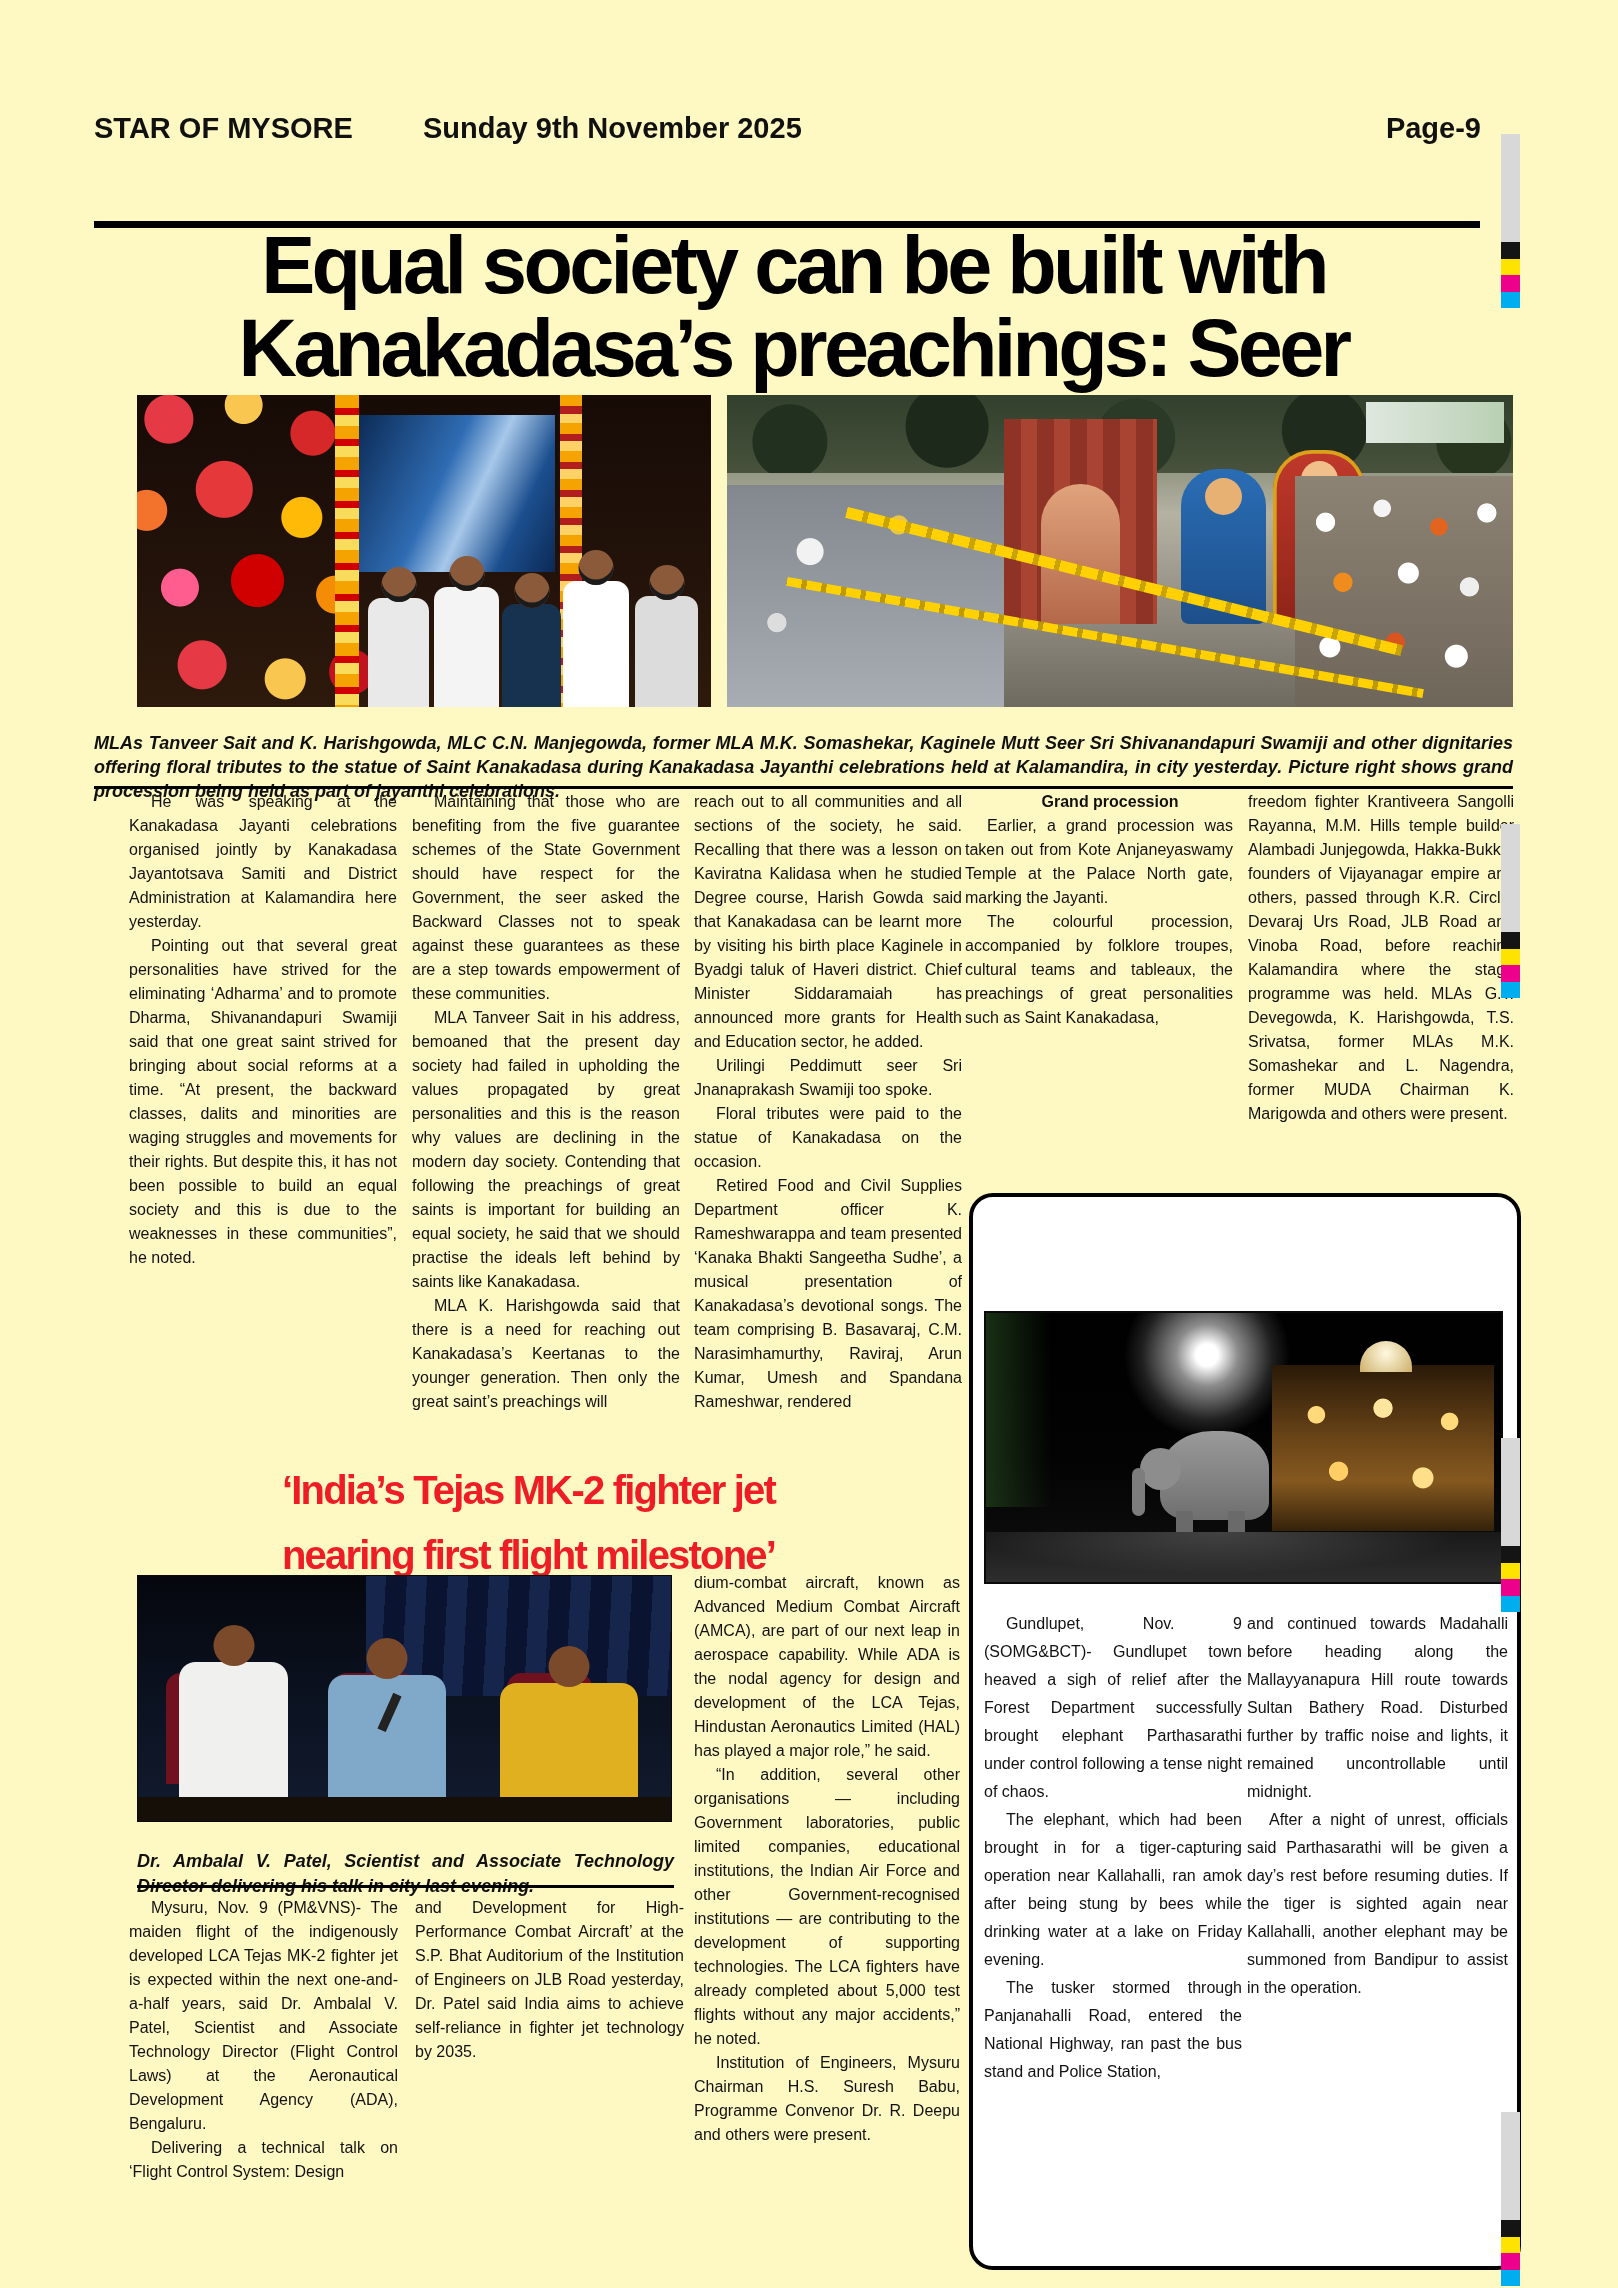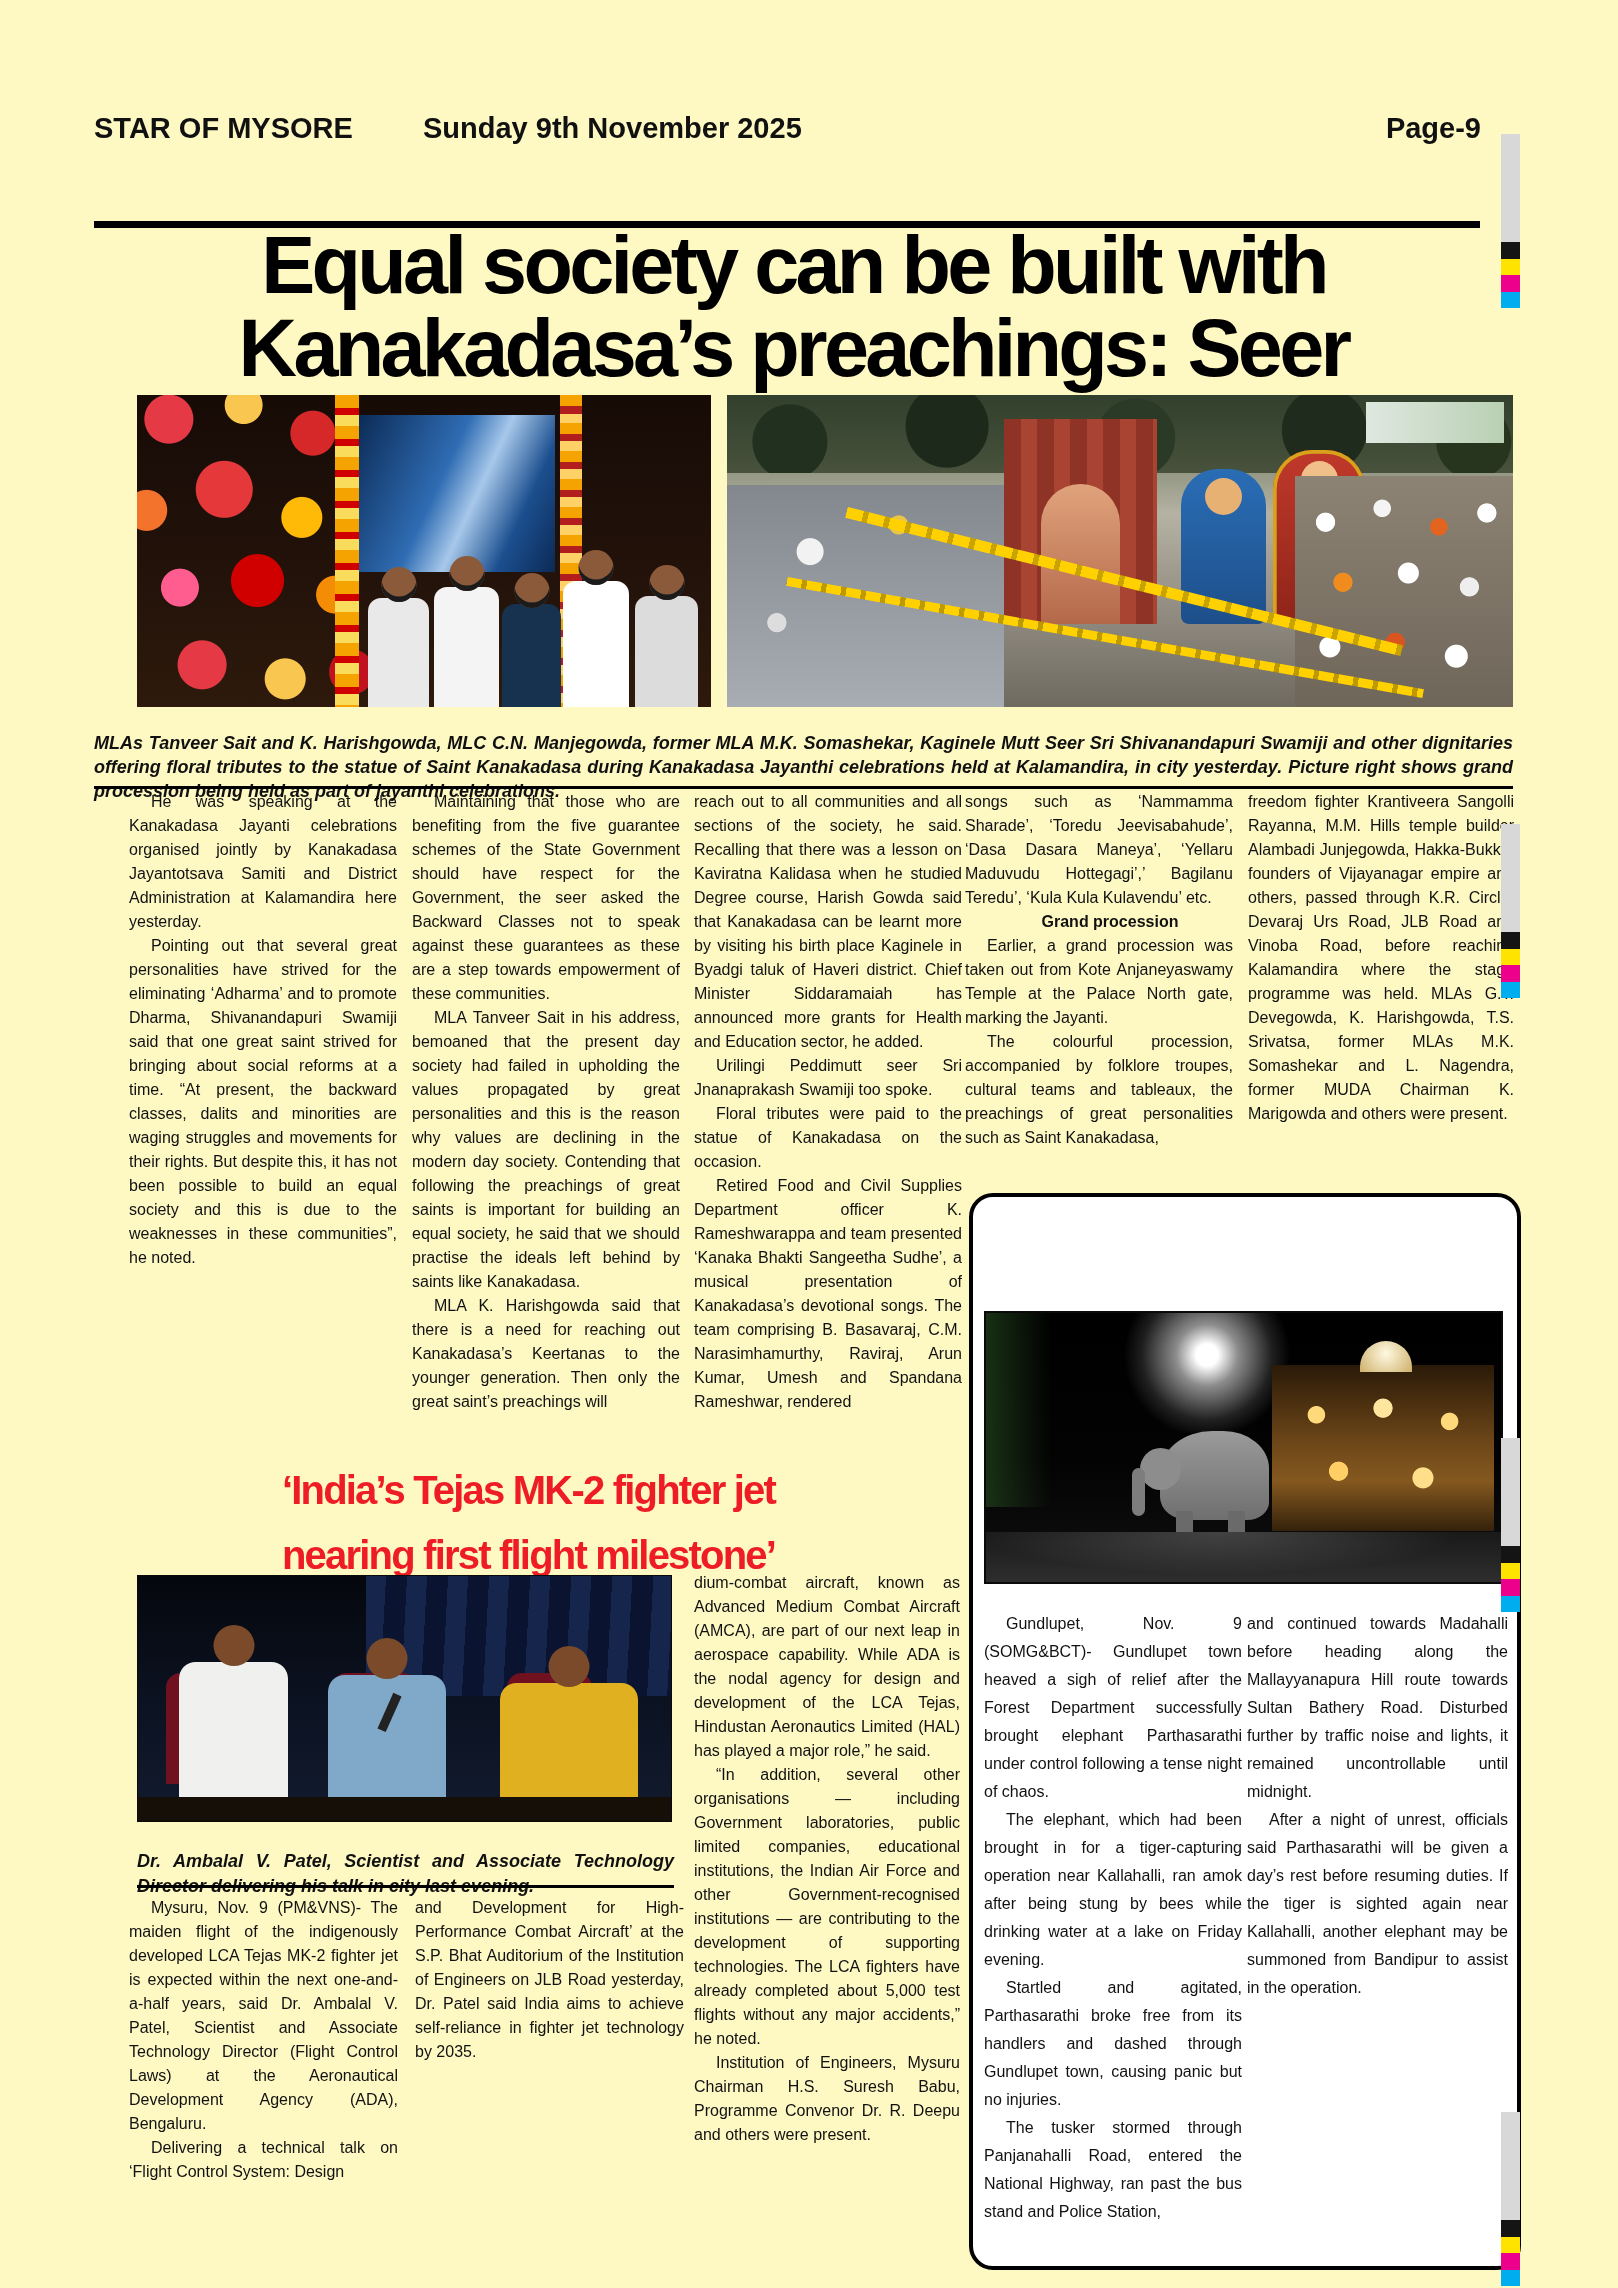--- a/index.html
+++ b/index.html
@@ -224,21 +224,20 @@
     <p>MLA Tanveer Sait in his address, bemoaned that the present day society had failed in upholding the values propagated by great personalities and this is the reason why values are declining in the modern day society. Contending that following the preachings of great saints is important for building an equal society, he said that we should practise the ideals left behind by saints like Kanakadasa.</p>
     <p>MLA K. Harishgowda said that there is a need for reaching out Kanakadasa’s Keertanas to the younger generation. Then only the great saint’s preachings will</p>
   </div>
   <div class="bcol" id="c3">
     <p class="cont">reach out to all communities and all sections of the society, he said. Recalling that there was a lesson on Kaviratna Kalidasa when he studied Degree course, Harish Gowda said that Kanakadasa can be learnt more by visiting his birth place Kaginele in Byadgi taluk of Haveri district. Chief Minister Siddaramaiah has announced more grants for Health and Education sector, he added.</p>
     <p>Urilingi Peddimutt seer Sri Jnanaprakash Swamiji too spoke.</p>
     <p>Floral tributes were paid to the statue of Kanakadasa on the occasion.</p>
     <p>Retired Food and Civil Supplies Department officer K. Rameshwarappa and team presented ‘Kanaka Bhakti Sangeetha Sudhe’, a musical presentation of Kanakadasa’s devotional songs. The team comprising B. Basavaraj, C.M. Narasimhamurthy, Raviraj, Arun Kumar, Umesh and Spandana Rameshwar, rendered</p>
   </div>
   <div class="bcol" id="c4">
-    <p class="cont">songs such as ‘Nammamma Sharade’, ‘Toredu Jeevisabahude’, ‘Dasa Dasara Maneya’, ‘Yellaru Maduvudu Hottegagi’,’ Bagilanu Teredu’, ‘Kula Kula Kulavendu’ etc.</p>
     <p class="subhead">Grand procession</p>
     <p>Earlier, a grand procession was taken out from Kote Anjaneyaswamy Temple at the Palace North gate, marking the Jayanti.</p>
     <p>The colourful procession, accompanied by folklore troupes, cultural teams and tableaux, the preachings of great personalities such as Saint Kanakadasa,</p>
   </div>
   <div class="bcol" id="c5">
     <p class="cont">freedom fighter Krantiveera Sangolli Rayanna, M.M. Hills temple builder Alambadi Junjegowda, Hakka-Bukka, founders of Vijayanagar empire and others, passed through K.R. Circle, Devaraj Urs Road, JLB Road and Vinoba Road, before reaching Kalamandira where the stage programme was held. MLAs G.T. Devegowda, K. Harishgowda, T.S. Srivatsa, former MLAs M.K. Somashekar and L. Nagendra, former MUDA Chairman K. Marigowda and others were present.</p>
   </div>
 
   <div class="tejas-headline" style="color: rgb(238, 28, 37);">
     <div>‘India’s Tejas MK-2 fighter jet</div>
@@ -280,21 +279,20 @@
       <div class="ep-building"></div>
       <div class="ep-dome"></div>
       <div class="ep-elephant"></div>
       <div class="ep-leg" style="left:190px;"></div>
       <div class="ep-leg" style="left:242px;"></div>
       <div class="ep-ground"></div>
     </div>
     <div class="gcol" id="g1">
       <p>Gundlupet, Nov. 9 (SOMG&amp;BCT)- Gundlupet town heaved a sigh of relief after the Forest Department successfully brought elephant Parthasarathi under control following a tense night of chaos.</p>
       <p>The elephant, which had been brought in for a tiger-capturing operation near Kallahalli, ran amok after being stung by bees while drinking water at a lake on Friday evening.</p>
-      <p>Startled and agitated, Parthasarathi broke free from its handlers and dashed through Gundlupet town, causing panic but no injuries.</p>
       <p>The tusker stormed through Panjanahalli Road, entered the National Highway, ran past the bus stand and Police Station,</p>
     </div>
     <div class="gcol" id="g2">
       <p class="cont">and continued towards Madahalli before heading along the Mallayyanapura Hill route towards Sultan Bathery Road. Disturbed further by traffic noise and lights, it remained uncontrollable until midnight.</p>
       <p>After a night of unrest, officials said Parthasarathi will be given a day’s rest before resuming duties. If the tiger is sighted again near Kallahalli, another elephant may be summoned from Bandipur to assist in the operation.</p>
     </div>
   </div>
 
   <div class="reg" style="top:134px;">
     <div class="reg-gray" style="background: rgb(216, 216, 216);"></div>

